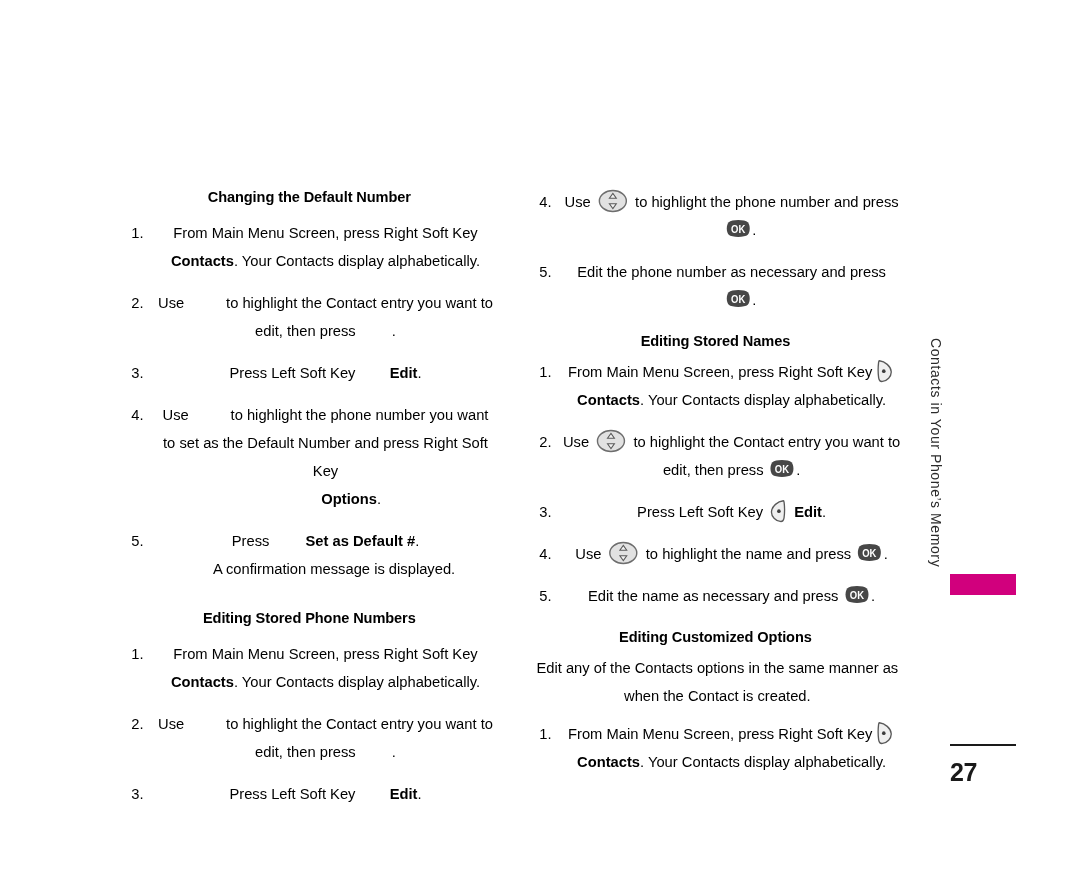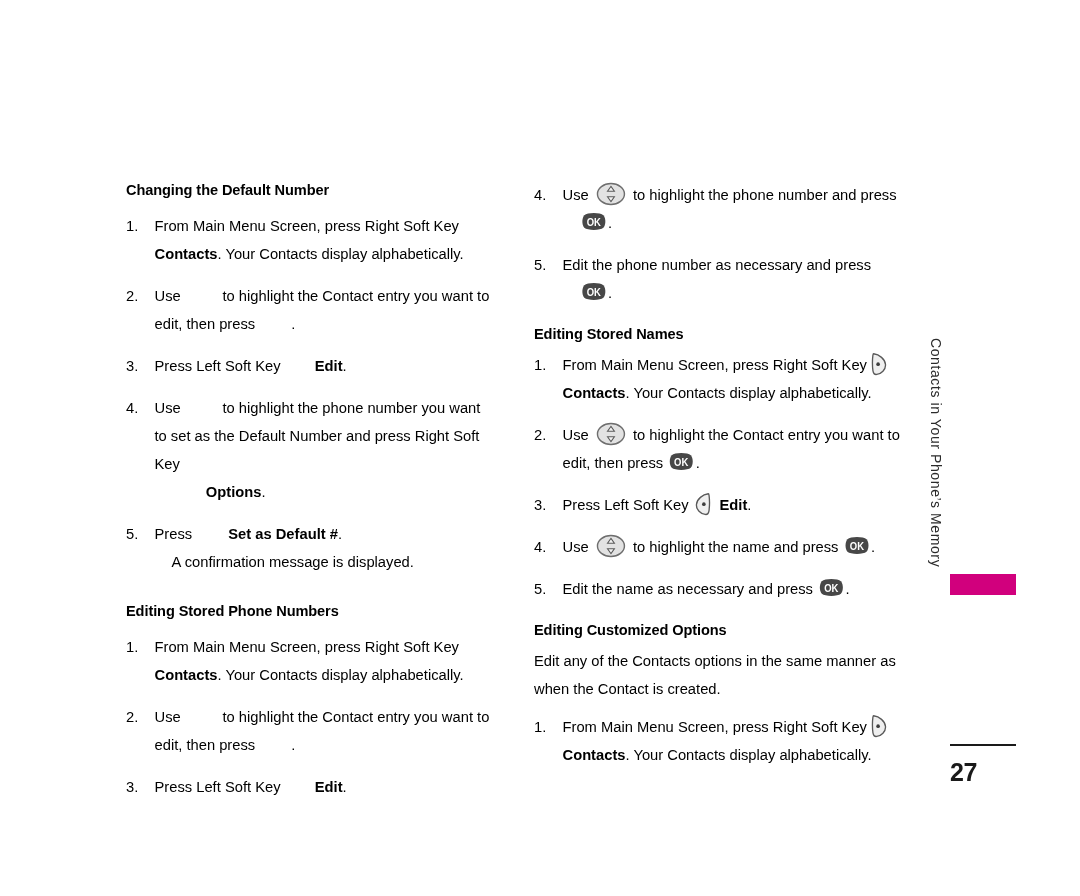--- a/index.html
+++ b/index.html
@@ -17,21 +17,22 @@
   }
 
   .page {
     position: absolute;
     inset: 0;
   }
 
   
   .col {
     position: absolute;
-    top: 181px;
+    top: 188px;
+    text-align: center;
   }
   .col-left  { left: 126px; width: 390px; }
   .col-right { left: 534px; width: 386px; }
 
   h3.section-head {
     font-size: 15.5px;
     font-weight: bold;
     letter-spacing: -0.1px;
     margin: 0 0 14px 0;
     line-height: 1.1;

